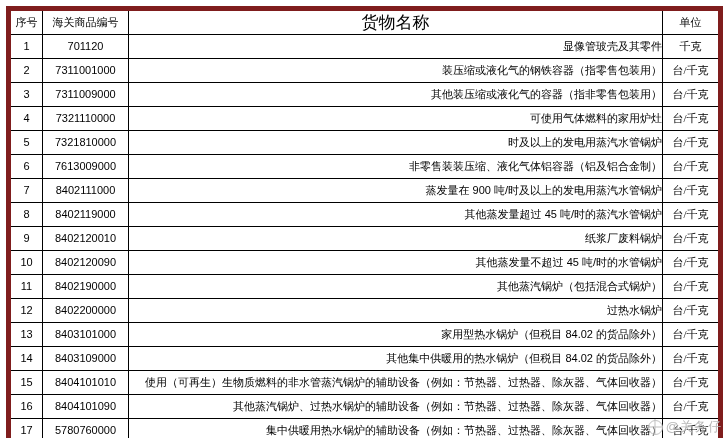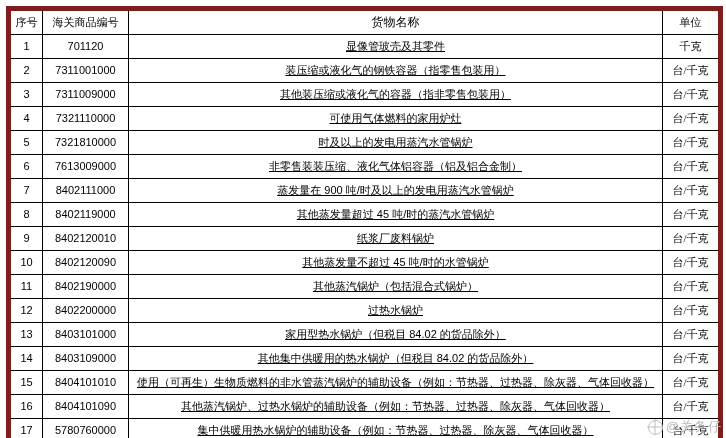--- a/index.html
+++ b/index.html
@@ -40,39 +40,38 @@
   col.c-seq { width: 34px; }
   col.c-code { width: 86px; }
   col.c-name { width: 534px; }
   col.c-unit { width: 58px; }
 
   thead th {
     font-size: 12px;
     text-align: center;
     height: 30px;
   }
-  thead th.h-name { font-size: 12px; }
+  thead th.h-name { font-size: 17px; }
 
   td.seq {
     text-align: center;
     font-size: 11px;
   }
   td.code {
     text-align: center;
     font-size: 11px;
     letter-spacing: 0px;
     margin-left: 16px;
   }
   td.name {
-    text-align: center;
+    text-align: right;
     padding-left: 6px;
     font-size: 11px;
     white-space: nowrap;
     overflow: hidden;
-    text-decoration: underline;
   }
   td.unit {
     text-align: center;
     font-size: 11px;
     font-family: Liberation Serif, serif;
   }
   .watermark {
     position: absolute;
     right: 4px;
     bottom: 2px;

